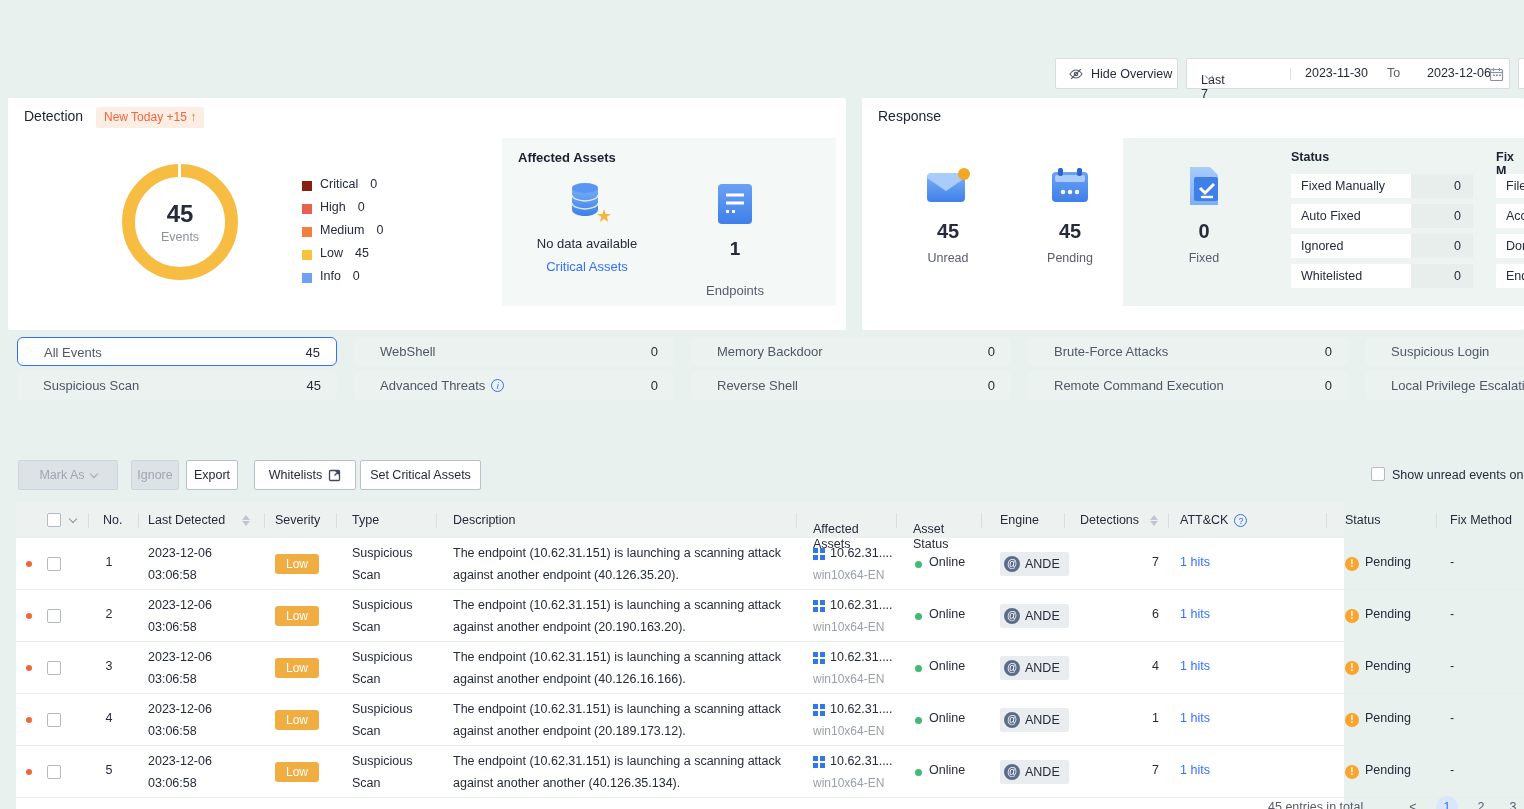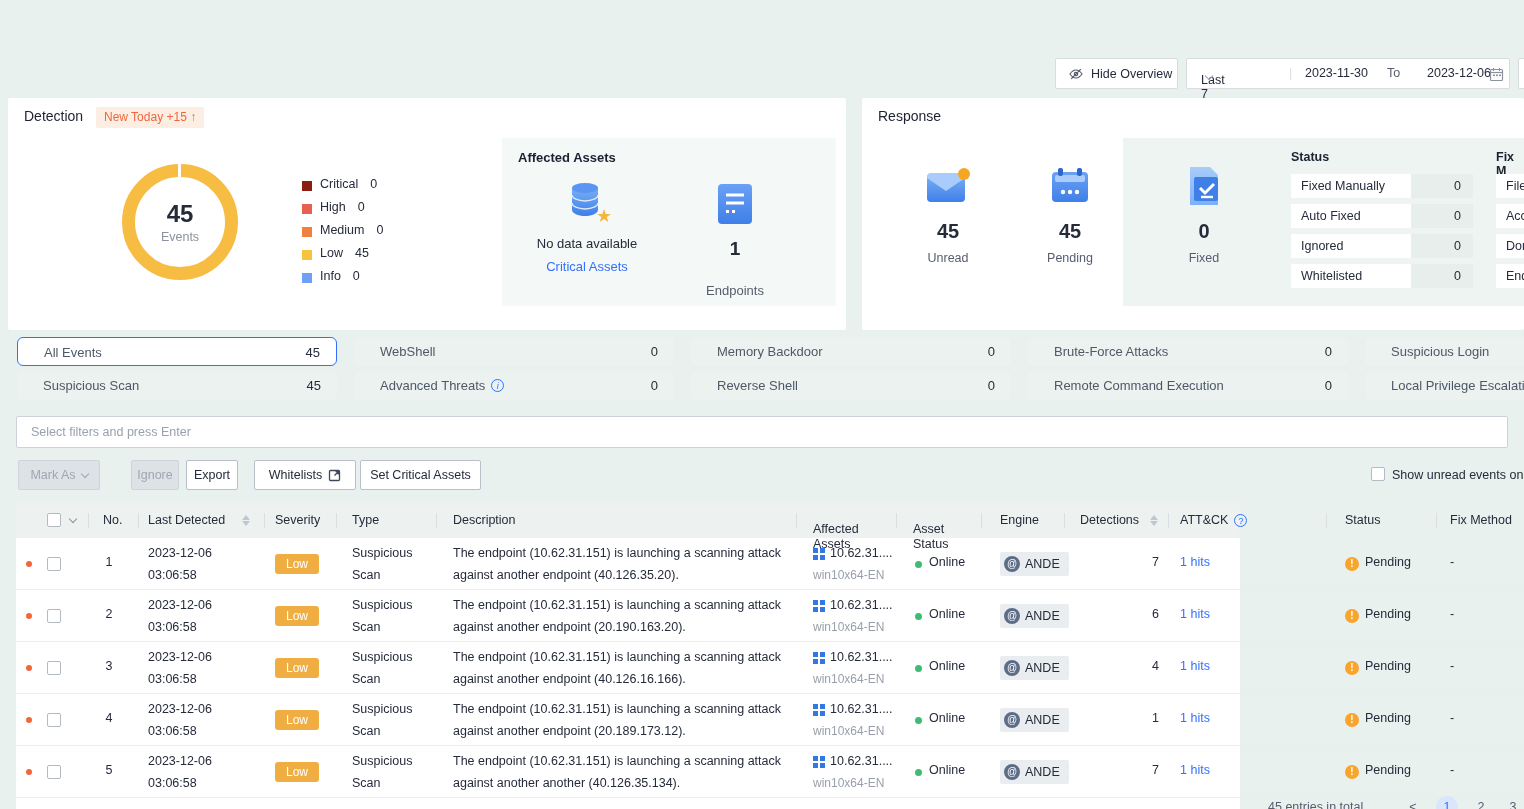--- a/index.html
+++ b/index.html
@@ -76,21 +76,21 @@
   
   .filter-box{position:absolute;left:16px;top:416px;width:1492px;height:32px}
   .filter-box input{width:100%;height:100%;border:1px solid #ccd2d8;border-radius:2px;background:#fff;font-size:12.5px;padding:0 14px;color:#252b3a;font-family:"Liberation Sans",sans-serif;outline:none}
   .filter-box input::placeholder{color:#9aa1ac}
 
   .act-btn{position:absolute;top:460px;height:30px;background:#fff;border:1px solid #b9c0c9;border-radius:2px;font-size:12.5px;color:#252b3a;cursor:pointer;display:flex;align-items:center;justify-content:center;gap:6px;font-family:"Liberation Sans",sans-serif}
   .act-btn.disabled{background:#dde2e7;border-color:#ced4da;color:#a0a6b1;cursor:default}
   .chk{width:14px;height:14px;background:#fff;border:1px solid #b4bac3;border-radius:2px;display:inline-block}
 
   
-  .table{position:absolute;left:16px;top:503px;width:1224px;height:306px;background:#fff}
+  .table{position:absolute;left:16px;top:503px;width:1328px;height:306px;background:#fff}
   .thead{position:absolute;left:0;top:0;width:100%;height:35px;background:#edf2f0}
   .th{position:absolute;font-size:12.5px;color:#252b3a;white-space:nowrap}
   .th.two{line-height:15px;top:19px}
   .vline{position:absolute;top:10px;width:1px;height:15px;background:#d9dfe3}
   .sort{position:absolute;width:8px;height:14px}
   .sort::before{content:"";position:absolute;left:0;top:0;border:4px solid transparent;border-bottom:5px solid #c0c7d1}
   .sort::after{content:"";position:absolute;left:0;top:10px;border:4px solid transparent;border-top:5px solid #c0c7d1}
   .hd-chev{display:inline-block;width:6px;height:6px;border:solid #8d939e;border-width:0 1.4px 1.4px 0;transform:rotate(45deg)}
 
   .row{position:absolute;left:0;width:1508px;height:52px;border-bottom:1px solid #e9edee}
@@ -355,25 +355,22 @@
     </div>
   <div class="tab" style="left:1365px;top:337px">
       <span class="lab">Suspicious Login</span>
       <span class="cnt"></span>
     </div>
   <div class="tab" style="left:1365px;top:371px">
       <span class="lab">Local Privilege Escalation</span>
       <span class="cnt"></span>
     </div>
 
-  <div class="filter-box">
-    <input type="text" placeholder="Select filters and press Enter" style="">
-  </div>
-
-  <button class="act-btn disabled" style="left:18px;width:82px">
+
+  <button class="act-btn disabled" style="left:18px;width:100px">
       <span>Mark As</span>
       <span class="caret" style="border-color:#a0a6b1;margin:0 0 2px 0"></span>
     </button>
   <button class="act-btn disabled" style="left:131px;width:48px">
       <span>Ignore</span>
     </button>
   <button class="act-btn" style="left:186px;width:52px">
       <span>Export</span>
     </button>
   <button class="act-btn" style="left:254px;width:102px">

